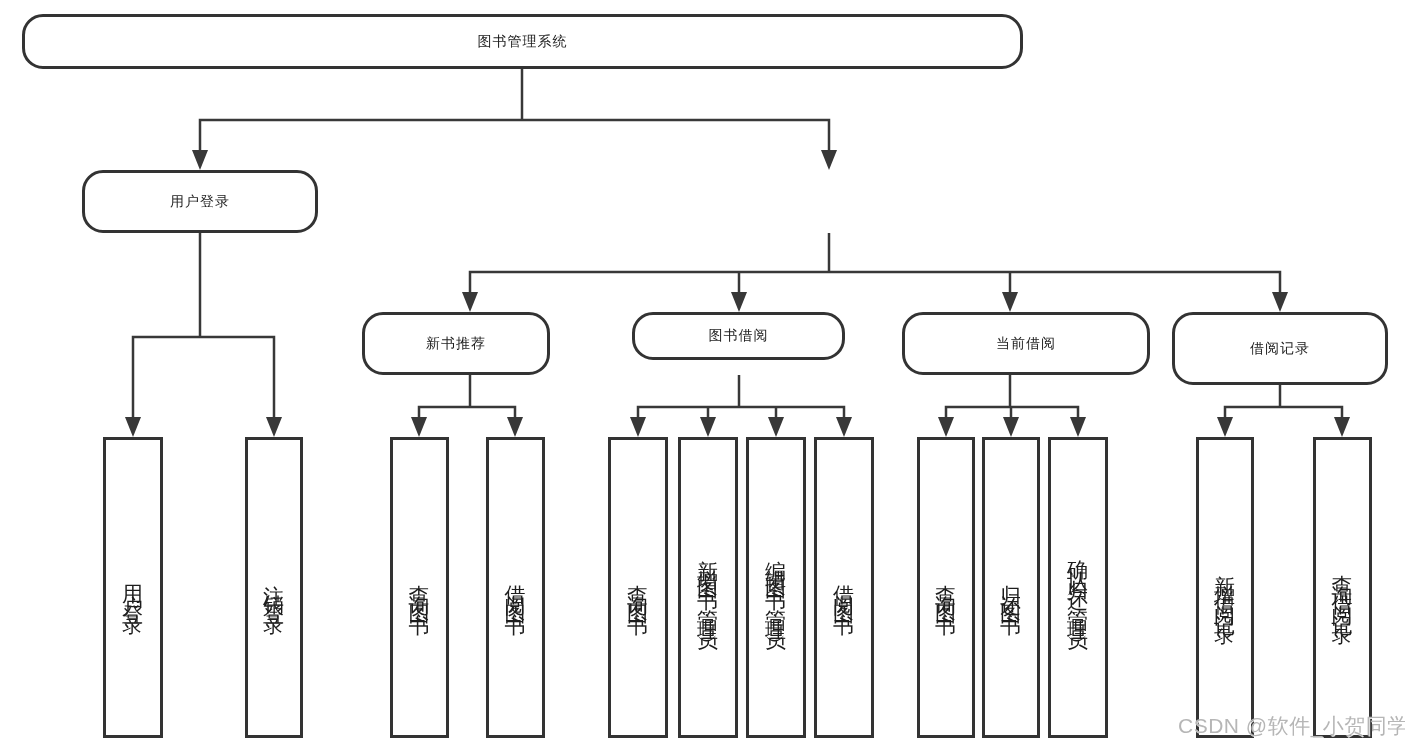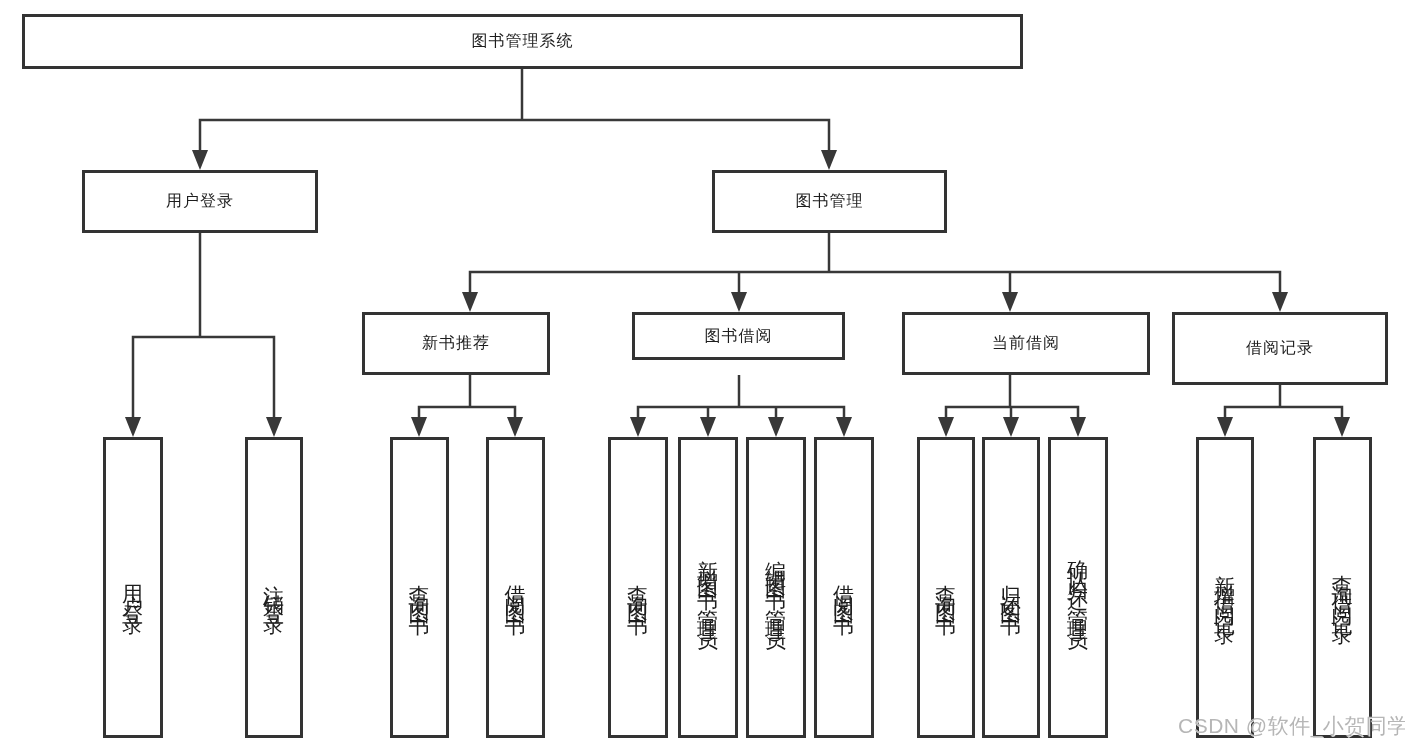--- a/index.html
+++ b/index.html
@@ -7,21 +7,21 @@
     position:relative;width:1405px;height:747px;background:#fff;overflow:hidden;
     font-family:"Liberation Sans",sans-serif;
   }
   #wires{position:absolute;left:0;top:0;z-index:1;}
   .box{
     position:absolute;box-sizing:border-box;z-index:2;
     background:#ffffff;border:3px solid #333333;
     display:flex;align-items:center;justify-content:center;
     color:#1d1d1d;
   }
-  .h{font-size:16px;letter-spacing:1px;white-space:nowrap;}
+  .h{font-size:14px;letter-spacing:1px;white-space:nowrap;border-radius:21px;}
   .v{
     writing-mode:vertical-rl;text-orientation:mixed;
     font-size:21px;line-height:1;letter-spacing:10px;
   }
   #watermark{
     position:absolute;left:1178px;top:712px;z-index:3;
     font-size:21px;color:#b6b6b6;letter-spacing:0.5px;white-space:nowrap;
     text-shadow:1px 1px 0 rgba(255,255,255,0.85);
   }
 </style>
@@ -78,21 +78,20 @@
       <polygon points="1003,417 1019,417 1011,437"></polygon>
       <polygon points="1070,417 1086,417 1078,437"></polygon>
       <polygon points="1217,417 1233,417 1225,437"></polygon>
       <polygon points="1334,417 1350,417 1342,437"></polygon>
     </g>
   </svg>
 
   <div class="box h" style="left:22px;top:14px;width:1001px;height:55px">图书管理系统</div>
 
   <div class="box h" style="left:82px;top:170px;width:236px;height:63px">用户登录</div>
-  <div class="box h" style="left:712px;top:170px;width:235px;height:63px">图书管理</div>
 
   <div class="box h" style="left:362px;top:312px;width:188px;height:63px">新书推荐</div>
   <div class="box h" style="left:632px;top:312px;width:213px;height:48px">图书借阅</div>
   <div class="box h" style="left:902px;top:312px;width:248px;height:63px">当前借阅</div>
   <div class="box h" style="left:1172px;top:312px;width:216px;height:73px">借阅记录</div>
 
   <div class="box v" style="left:103px;top:437px;width:60px;height:301px">用户登录</div>
   <div class="box v" style="left:245px;top:437px;width:58px;height:301px">注销登录</div>
 
   <div class="box v" style="left:390px;top:437px;width:59px;height:301px">查询图书</div>

